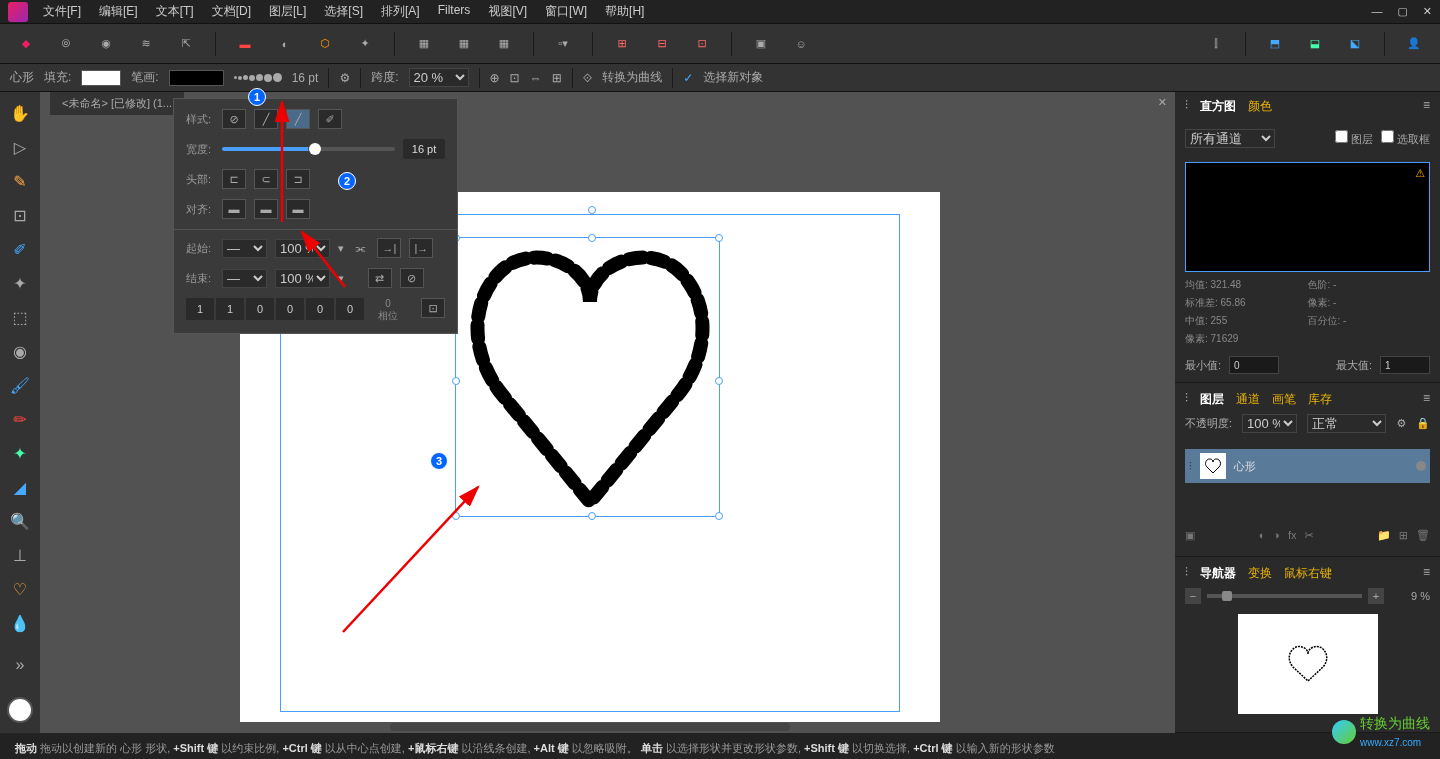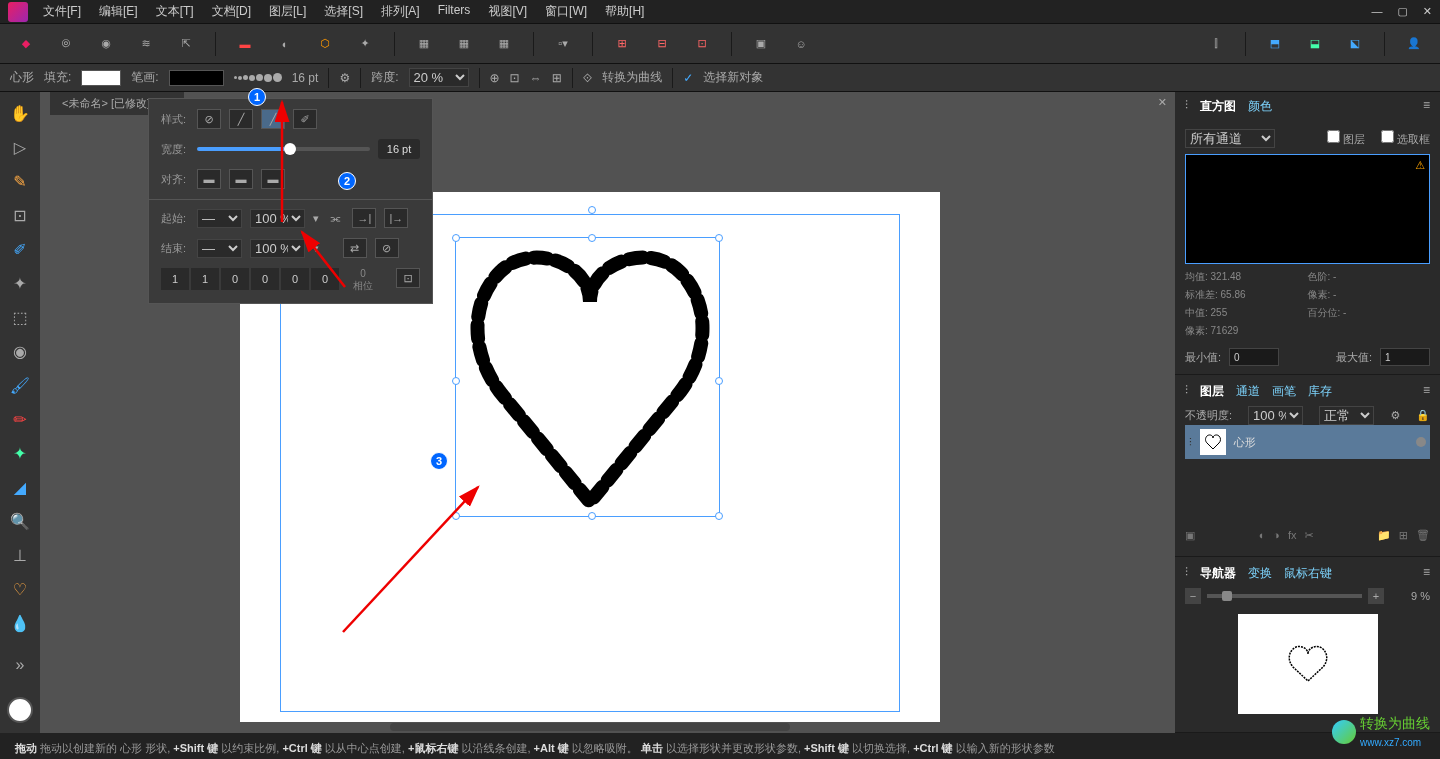--- a/index.html
+++ b/index.html
@@ -33,48 +33,48 @@
 
 
 .canvas-area { flex: 1; background: #525252; position: relative; overflow: hidden; }
 .doc-tab { position: absolute; top: 0; left: 10px; background: #333; padding: 4px 12px; font-size: 11px; color: #aaa; display: flex; align-items: center; gap: 10px; }
 .canvas { position: absolute; top: 100px; left: 200px; width: 700px; height: 530px; background: #fff; }
 .selection-box { position: absolute; top: 122px; left: 240px; width: 620px; height: 498px; border: 1px solid #4a9eff; }
 .shape-box { position: absolute; top: 145px; left: 415px; width: 265px; height: 280px; border: 1px solid #4a9eff; }
 .handle { position: absolute; width: 8px; height: 8px; background: #fff; border: 1px solid #4a9eff; border-radius: 50%; }
 
 
-.stroke-panel { position: absolute; top: 98px; left: 148px; width: 285px; background: #3a3a3a; border: 1px solid #555; z-index: 100; padding: 10px 12px; font-size: 11px; }
+.stroke-panel { position: absolute; top: 98px; left: 173px; width: 285px; background: #3a3a3a; border: 1px solid #555; z-index: 100; padding: 10px 12px; font-size: 11px; }
 .sp-row { display: flex; align-items: center; margin-bottom: 10px; gap: 8px; }
 .sp-label { width: 28px; color: #999; }
 .sp-btn { width: 24px; height: 20px; background: #2a2a2a; border: 1px solid #555; display: flex; align-items: center; justify-content: center; cursor: pointer; color: #aaa; }
 .sp-slider { flex: 1; position: relative; height: 4px; background: linear-gradient(to right, #4a9eff 50%, #555 50%); border-radius: 2px; }
 .sp-thumb { position: absolute; left: 87px; top: -4px; width: 12px; height: 12px; background: #fff; border-radius: 50%; }
 .sp-value { width: 42px; height: 20px; background: #2a2a2a; border-radius: 3px; display: flex; align-items: center; justify-content: center; color: #ddd; }
 .sp-input { width: 36px; height: 18px; background: #2a2a2a; border: none; color: #ddd; text-align: center; font-size: 11px; }
 .sp-divider { height: 1px; background: #555; margin: 8px -12px; }
 .sp-dash-row { display: flex; gap: 2px; margin-top: 6px; }
 .sp-dash-cell { width: 28px; height: 22px; background: #2a2a2a; display: flex; align-items: center; justify-content: center; color: #ccc; }
 
 
 .right-panels { width: 265px; background: #2a2a2a; display: flex; flex-direction: column; }
 .panel { border-bottom: 1px solid #1a1a1a; }
 .panel-tabs { display: flex; padding: 6px 10px; gap: 12px; font-size: 12px; }
-.panel-tab { color: #7dd3fc; cursor: pointer; }
+.panel-tab { color: #eab308; cursor: pointer; }
 .panel-tab.active { color: #fff; font-weight: bold; }
 .histogram { padding: 8px 10px; }
 .histo-box { width: 100%; height: 110px; background: #000; border: 1px solid #4a9eff; position: relative; }
 .histo-warn { position: absolute; top: 4px; right: 4px; color: #ffa500; }
 .histo-stats { display: flex; flex-wrap: wrap; padding: 6px 0; font-size: 10px; gap: 4px 0; }
 .stat { width: 50%; color: #888; }
 .histo-inputs { display: flex; gap: 8px; align-items: center; margin-top: 4px; }
 .histo-inputs input { width: 50px; height: 18px; background: #1a1a1a; border: 1px solid #444; color: #ccc; font-size: 10px; padding: 0 4px; }
 
 .layers-panel { flex: 1; padding: 8px 10px; }
-.layer-opacity-row { display: flex; align-items: center; gap: 16px; font-size: 11px; margin-bottom: 0; }
+.layer-opacity-row { display: flex; align-items: center; gap: 10px; font-size: 11px; margin-bottom: 16px; }
 .layer-row { display: flex; align-items: center; background: #5a7a9a; padding: 4px; gap: 8px; }
 .layer-thumb { width: 26px; height: 26px; background: #fff; display: flex; align-items: center; justify-content: center; }
 .layer-icons-bottom { display: flex; justify-content: space-between; padding: 6px 0; color: #777; margin-top: auto; }
 
 .navigator { padding: 8px 10px; }
 .nav-preview { width: 140px; height: 100px; background: #fff; margin: 10px auto; display: flex; align-items: center; justify-content: center; }
 .zoom-row { display: flex; align-items: center; gap: 6px; }
 .zoom-slider { flex: 1; height: 4px; background: #555; position: relative; }
 .zoom-thumb { position: absolute; left: 15px; top: -3px; width: 10px; height: 10px; background: #888; border-radius: 2px; }
 
@@ -248,21 +248,21 @@
   <div class="right-panels">
     <div class="panel">
       <div class="panel-tabs">
         <span>⫶</span>
         <span class="panel-tab active">直方图</span>
         <span class="panel-tab">颜色</span>
         <span style="flex:1"></span>
         <span>≡</span>
       </div>
       <div class="histogram">
-        <div style="display:flex;gap:16px;margin-bottom:6px;align-items:center">
+        <div style="display:flex;gap:8px;margin-bottom:14px;align-items:center">
           <select style="width:90px"><option>所有通道</option></select>
           <span style="flex:1"></span>
           <label><input type="checkbox" style=""> <span>图层</span></label>
           <label><input type="checkbox" style=""> <span>选取框</span></label>
         </div>
         <div class="histo-box">
           <span class="histo-warn">⚠</span>
         </div>
         <div class="histo-stats">
           <div class="stat"><span>均值:</span> <span>321.48</span></div>
@@ -363,20 +363,26 @@
     <div class="sp-btn">✐</div>
   </div>
   <div class="sp-row">
     <span class="sp-label">宽度:</span>
     <div class="sp-slider">
         <div class="sp-thumb"></div>
       </div>
     <div class="sp-value">16 pt</div>
   </div>
   <div class="sp-row">
+    <span class="sp-label">头部:</span>
+    <div class="sp-btn">⊏</div>
+    <div class="sp-btn">⊂</div>
+    <div class="sp-btn">⊐</div>
+  </div>
+  <div class="sp-row">
     <span class="sp-label">对齐:</span>
     <div class="sp-btn">▬</div>
     <div class="sp-btn">▬</div>
     <div class="sp-btn">▬</div>
   </div>
   <div class="sp-divider"></div>
   <div class="sp-row">
     <span class="sp-label">起始:</span>
     <select style="width:45px"><option>—</option></select>
     <select style="width:55px"><option>100 %</option></select>

